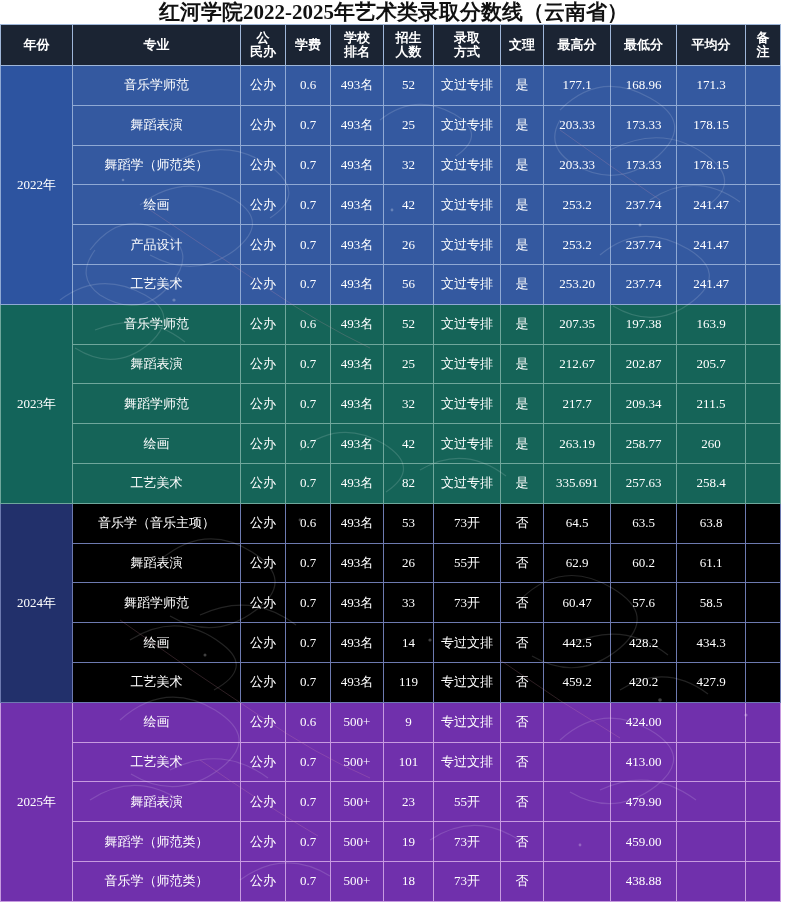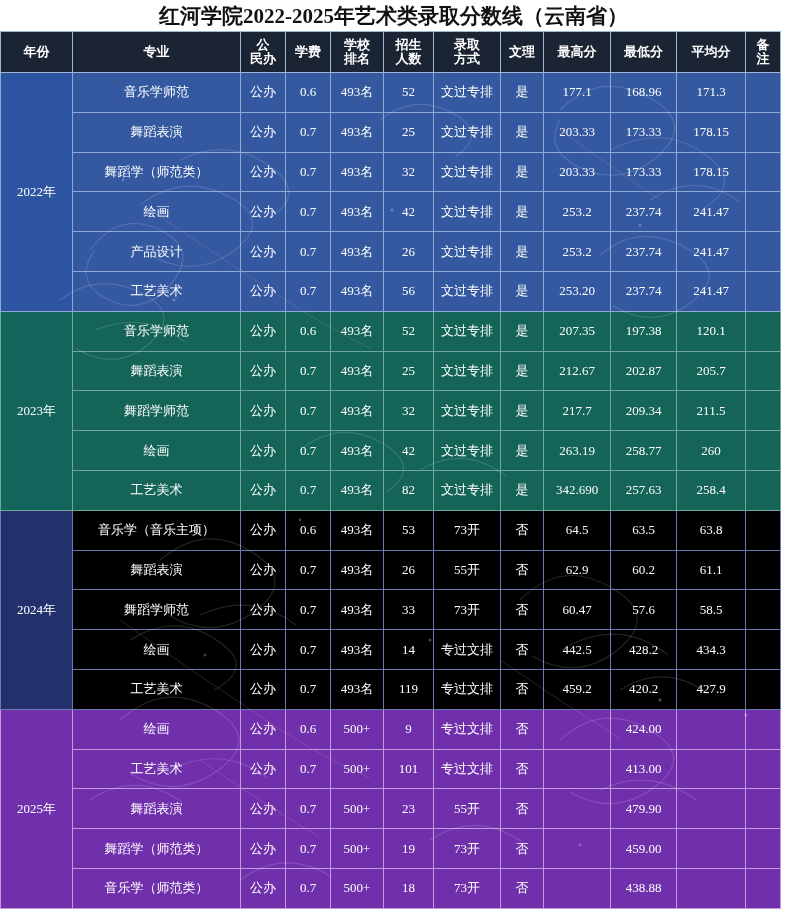--- a/index.html
+++ b/index.html
@@ -13,21 +13,21 @@
     font-family: "Liberation Sans", "DejaVu Sans", sans-serif;
     overflow: hidden;
   }
   #page {
     position: relative;
     width: 787px;
     height: 910px;
     background: #ffffff;
   }
   .title-bar {
-    height: 31px;
+    height: 24px;
     display: flex;
     align-items: center;
     justify-content: center;
     background: #ffffff;
   }
   .title-text {
     font-family: "Liberation Serif", "DejaVu Serif", serif;
     font-weight: bold;
     font-size: 21px;
     color: #111111;
@@ -291,21 +291,21 @@
           <td class="yearcell year-2023" rowspan="5">2023年</td>
           <td class="major">音乐学师范</td>
           <td>公办</td>
           <td>0.6</td>
           <td>493名</td>
           <td>52</td>
           <td>文过专排</td>
           <td>是</td>
           <td>207.35</td>
           <td>197.38</td>
-          <td>120.1</td>
+          <td>163.9</td>
           <td></td>
         </tr>
         <tr class="y2023">
           <td class="major">舞蹈表演</td>
           <td>公办</td>
           <td>0.7</td>
           <td>493名</td>
           <td>25</td>
           <td>文过专排</td>
           <td>是</td>
@@ -341,21 +341,21 @@
           <td></td>
         </tr>
         <tr class="y2023">
           <td class="major">工艺美术</td>
           <td>公办</td>
           <td>0.7</td>
           <td>493名</td>
           <td>82</td>
           <td>文过专排</td>
           <td>是</td>
-          <td>342.690</td>
+          <td>335.691</td>
           <td>257.63</td>
           <td>258.4</td>
           <td></td>
         </tr>
         <tr class="y2024">
           <td class="yearcell year-2024" rowspan="5">2024年</td>
           <td class="major">音乐学（音乐主项）</td>
           <td>公办</td>
           <td>0.6</td>
           <td>493名</td>

